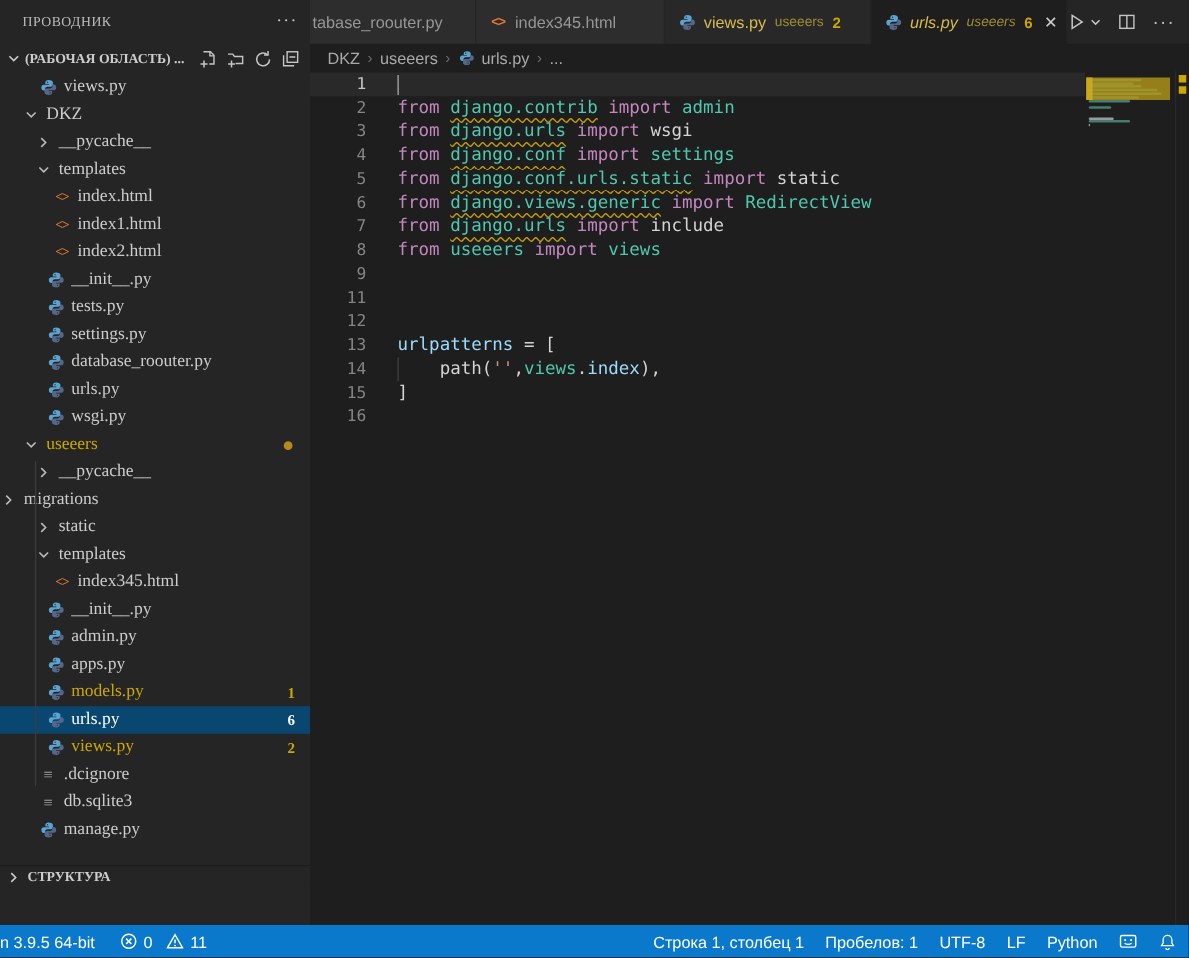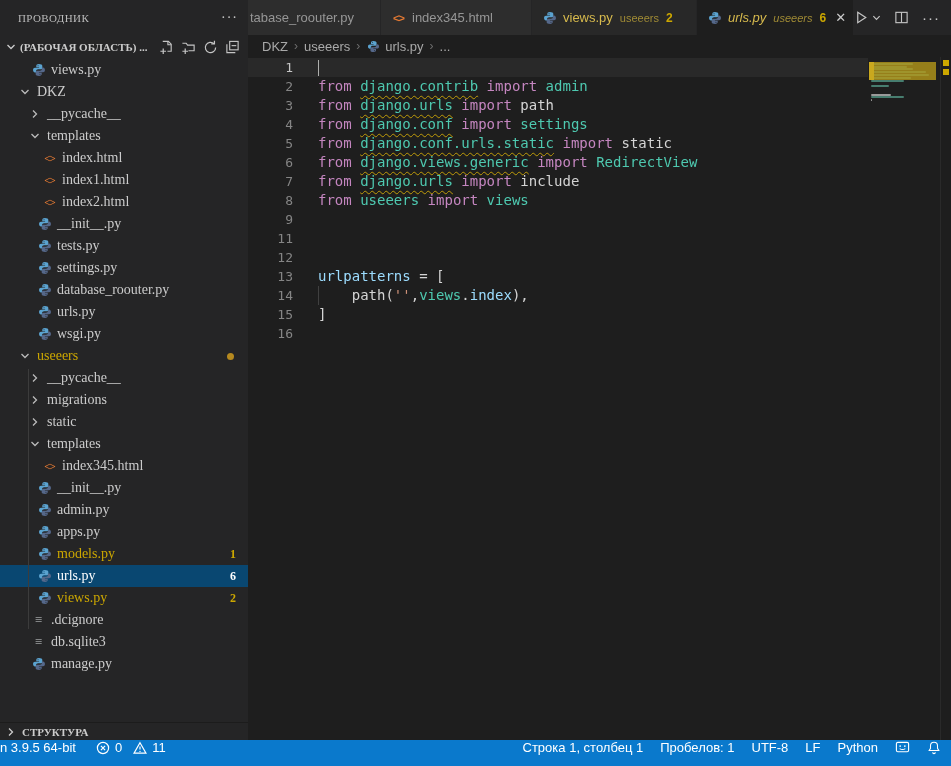--- a/index.html
+++ b/index.html
@@ -27,21 +27,21 @@
   .tree-label { margin-left:5px; }
   .chev { width:14px; height:14px; display:inline-flex; align-items:center; justify-content:center; flex:none; }
   .ficon { width:15px; height:15px; display:inline-flex; align-items:center; justify-content:center; flex:none; }
   .ficon.html { color:#e37933; font-size:11px; font-weight:bold; letter-spacing:-1px; }
   .ficon.file { color:#9da0a2; font-size:13px; }
   .badge { position:absolute; right:12px; font-size:12px; font-weight:bold; color:#cca700; }
   .tree-row.selected .badge { color:#ffffff; }
   .dot { position:absolute; right:14px; width:7px; height:7px; border-radius:50%; background:#b5891f; }
   .indent-guide-tree { position:absolute; left:28px; width:1px; background:#3c3c3c; }
 
-  .outline-header { position:absolute; left:0; top:722px; width:248px; height:18px;
+  .outline-header { position:absolute; left:0; top:692px; width:248px; height:18px;
     border-top:1px solid #1c1c1c; display:flex; align-items:center; padding-left:4px; background:#252526; }
   .outline-header .lbl { font-size:11px; font-weight:bold; color:#cccccc; margin-left:4px; }
 
   
   .main { position:absolute; left:248px; top:0; width:703px; height:740px; background:#1e1e1e; }
   .tabbar { height:35px; background:#252526; display:flex; align-items:stretch; }
   .tab { display:flex; align-items:center; font-size:13px; color:#969696;
     border-right:1px solid #252526; padding:0 10px; cursor:pointer; overflow:hidden; flex:none; }
   .tab.t0 { width:133px; padding-left:2px; background:#2d2d2d; }
   .tab.t1 { width:151px; background:#2d2d2d; }
@@ -85,21 +85,21 @@
   .minimap { position:absolute; top:1px; right:11px; width:72px; height:683px; cursor:pointer; }
   .mm-bar { position:absolute; height:2px; border-radius:1px; }
   .mm-warnblock { position:absolute; left:1px; right:4px; background:rgba(185,155,25,0.78); }
   .mm-warnedge { position:absolute; left:1px; width:5px; background:#c9a81e; }
   .overview-ruler { position:absolute; top:0; right:0; width:11px; height:683px;
     border-left:1px solid #2a2a2a; cursor:pointer; }
   .ruler-tick { position:absolute; left:2px; width:6px; background:#cca700; }
 
   
   .statusbar { position:absolute; left:0; top:740px; width:951px; height:26px;
-    background:#0a79cc; color:#ffffff; display:flex; align-items:flex-start;
+    background:#0a79cc; color:#ffffff; display:flex; align-items:center;
     font-size:13px; padding:0 10px 0 0; }
   .sb-left { display:flex; align-items:center; gap:20px; flex:1; }
   .sb-right { display:flex; align-items:center; gap:17px; }
   .sb-item { display:inline-flex; align-items:center; gap:5px; cursor:pointer; white-space:nowrap; }
   .sb-item svg { display:block; }
 </style>
 </head>
 <body>
 
 <div id="app">
@@ -255,21 +255,21 @@
           <span class="dot"></span>
         </div>
         <div class="tree-row" style="padding-left: 28px;">
           <span class="chev" style="">
             <svg width="10" height="10" viewBox="0 0 10 10">
               <path d="M3 1.5 L6.5 5 L3 8.5" fill="none" stroke="#bbbbbb" stroke-width="1.3"></path>
             </svg>
           </span>
           <span class="tree-label">__pycache__</span>
         </div>
-        <div class="tree-row" style="padding-left: 28px;">
+        <div class="tree-row" style="">
           <span class="chev" style="">
             <svg width="10" height="10" viewBox="0 0 10 10">
               <path d="M3 1.5 L6.5 5 L3 8.5" fill="none" stroke="#bbbbbb" stroke-width="1.3"></path>
             </svg>
           </span>
           <span class="tree-label">migrations</span>
         </div>
         <div class="tree-row" style="padding-left: 28px;">
           <span class="chev" style="">
             <svg width="10" height="10" viewBox="0 0 10 10">
@@ -461,21 +461,21 @@
             <span class="ln">1</span>
             <span class="lc">&nbsp;</span>
             <span class="cursor-caret"></span>
           </div>
           <div class="line">
             <span class="ln">2</span>
             <span class="lc"><span class="tk-k">from </span><span class="tk-m">django.contrib</span><span class="tk-k"> import </span><span class="tk-t">admin</span></span>
           </div>
           <div class="line">
             <span class="ln">3</span>
-            <span class="lc"><span class="tk-k">from </span><span class="tk-m">django.urls</span><span class="tk-k"> import </span><span class="tk-p">path</span></span>
+            <span class="lc"><span class="tk-k">from </span><span class="tk-m">django.urls</span><span class="tk-k"> import </span><span class="tk-p">wsgi</span></span>
           </div>
           <div class="line">
             <span class="ln">4</span>
             <span class="lc"><span class="tk-k">from </span><span class="tk-m">django.conf</span><span class="tk-k"> import </span><span class="tk-t">settings</span></span>
           </div>
           <div class="line">
             <span class="ln">5</span>
             <span class="lc"><span class="tk-k">from </span><span class="tk-m">django.conf.urls.static</span><span class="tk-k"> import </span><span class="tk-p">static</span></span>
           </div>
           <div class="line">

